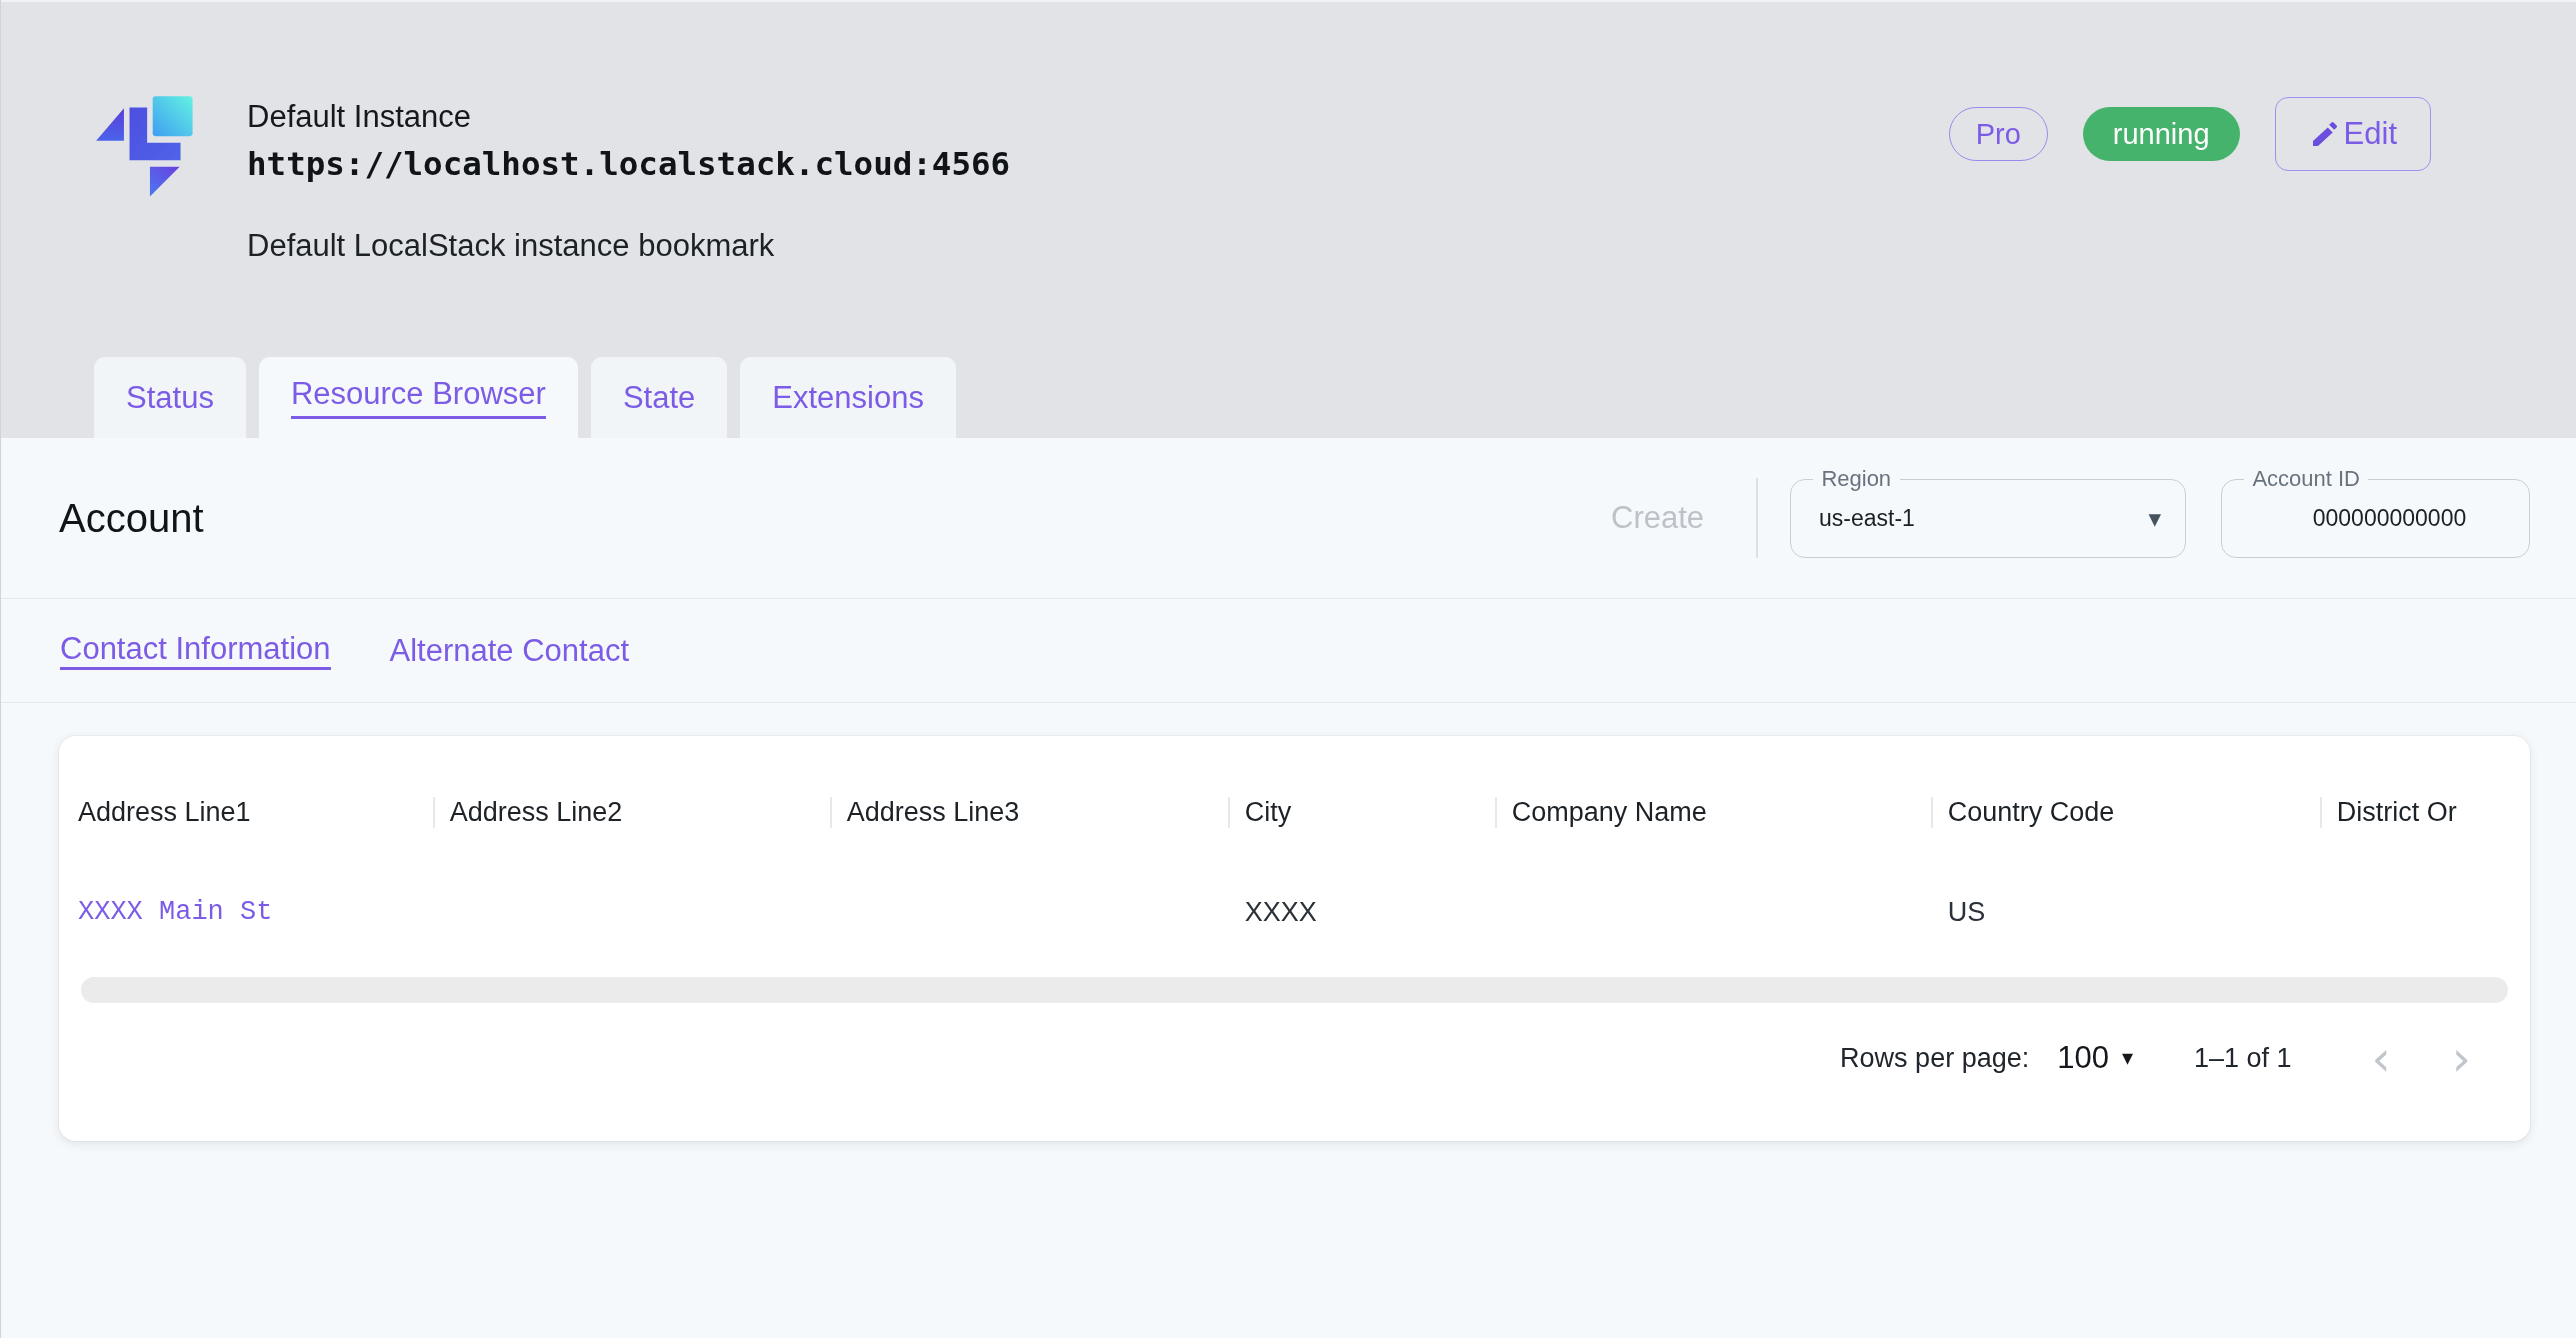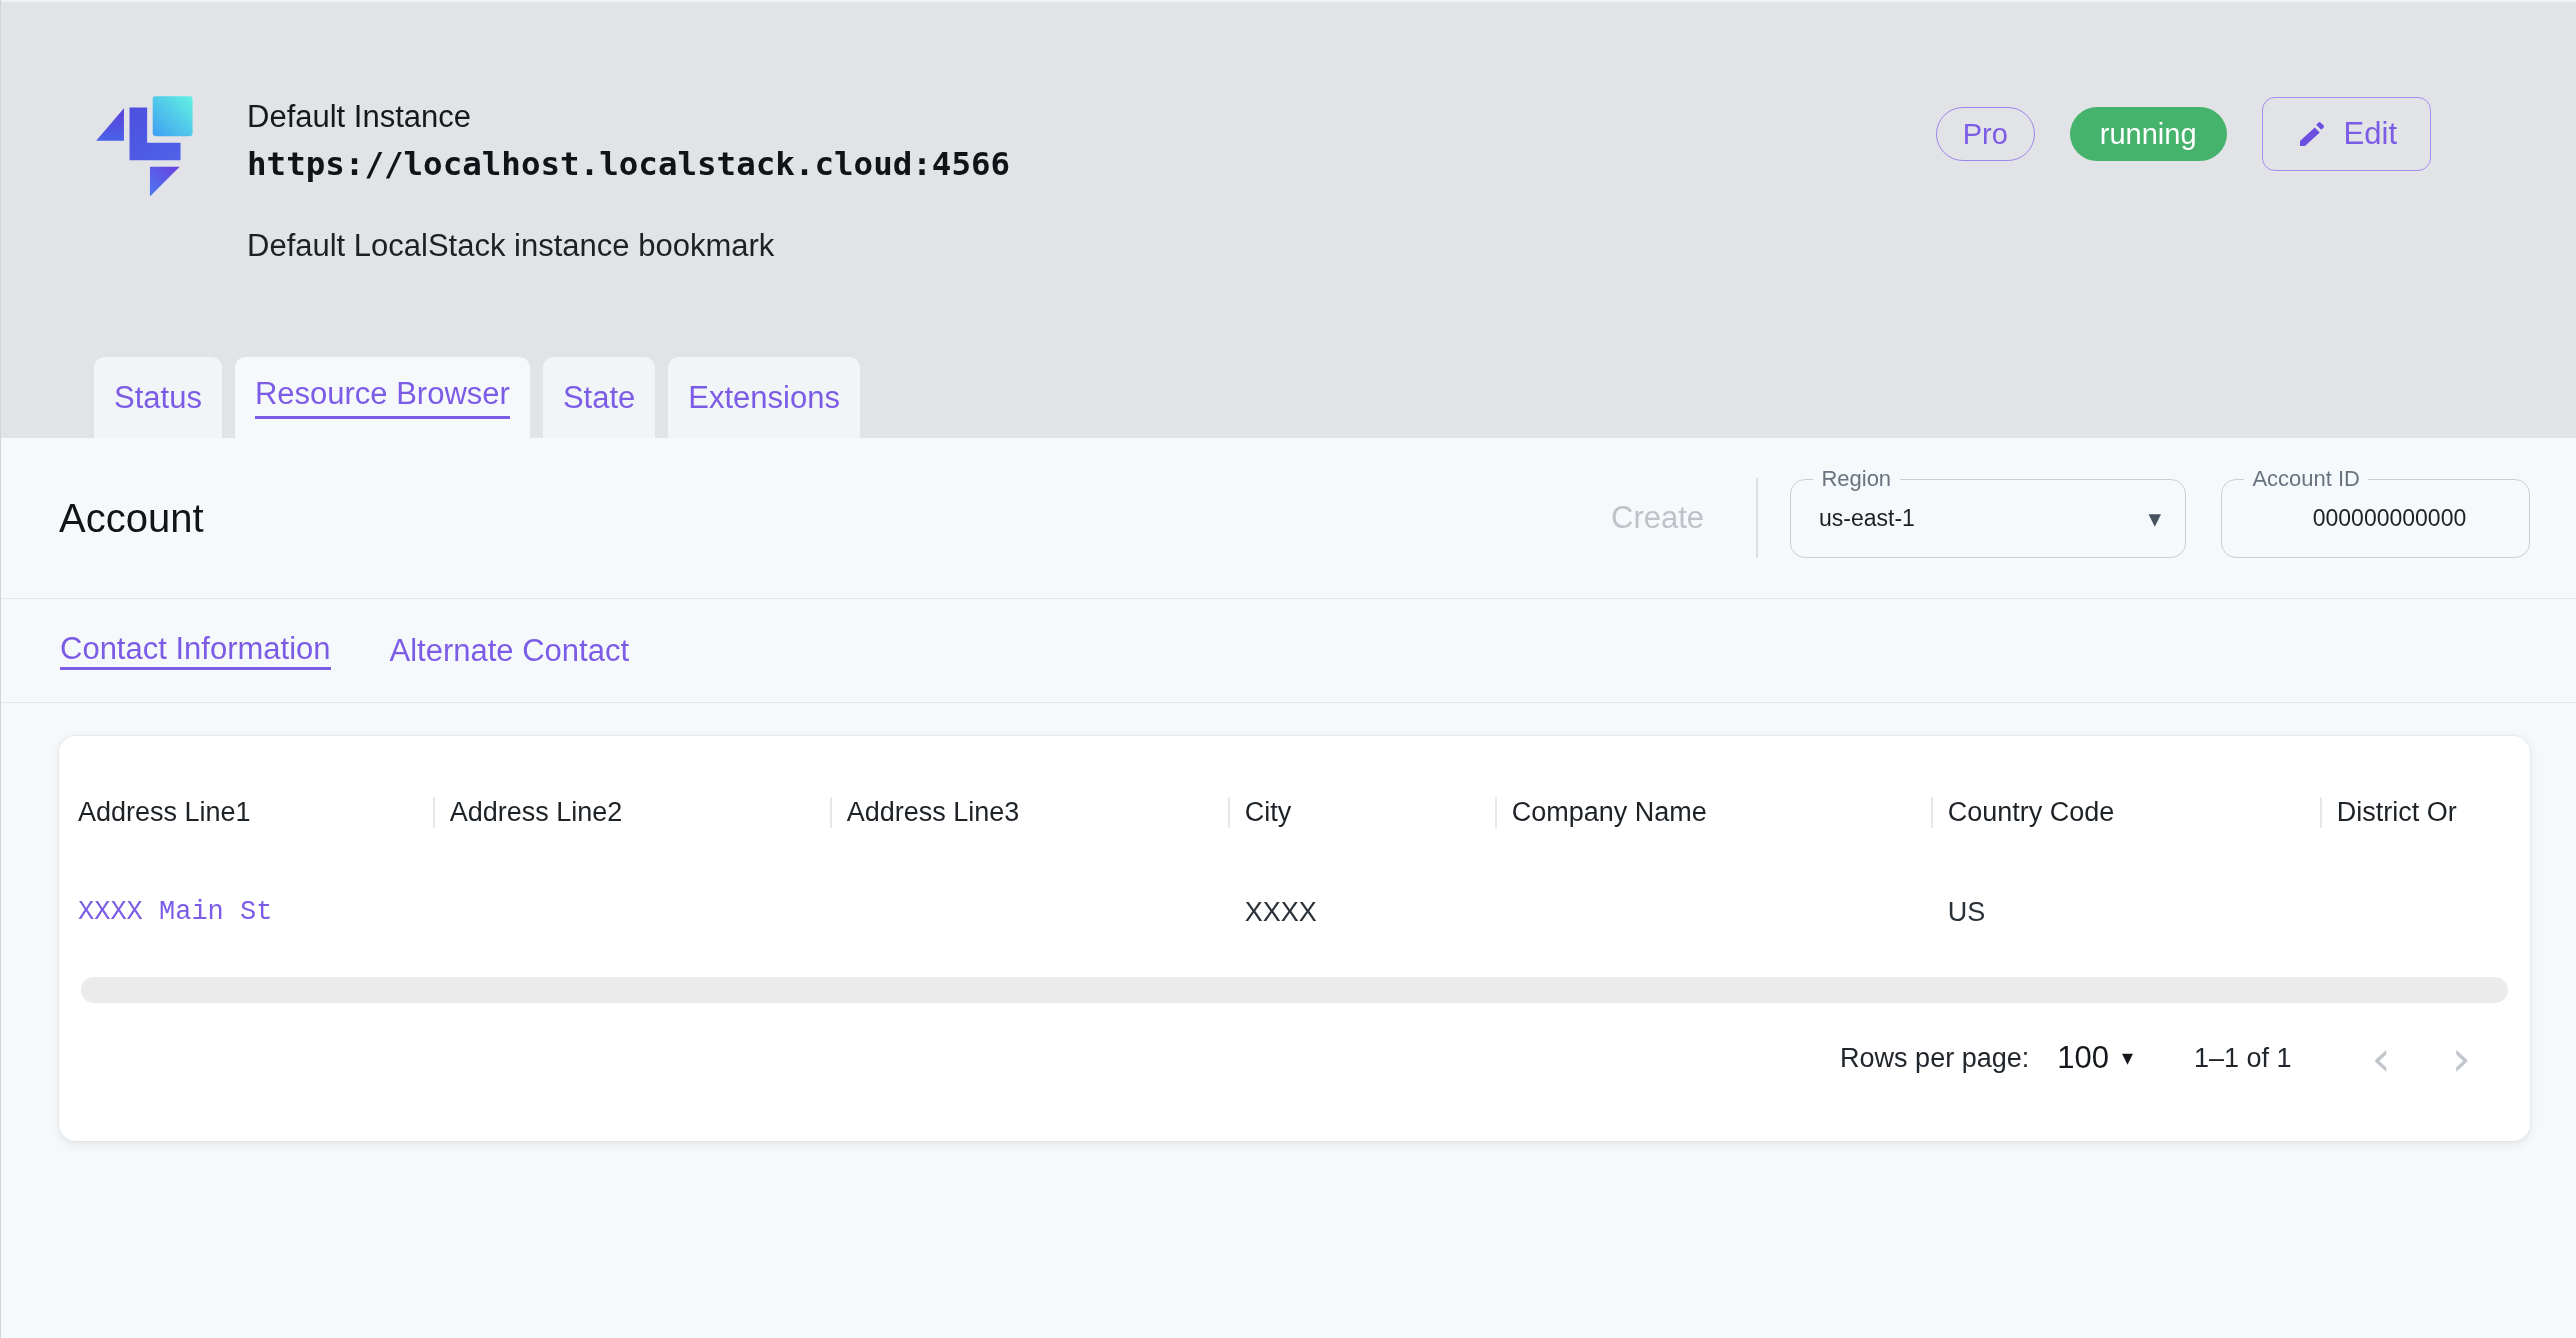--- a/index.html
+++ b/index.html
@@ -14,26 +14,26 @@
   .title{font-size:31px;color:#15191d;line-height:1.25;}
   .url{font-family:"DejaVu Sans Mono",monospace;font-weight:bold;font-size:32.5px;color:#101418;margin-top:7.4px;line-height:1.25;}
   .subtitle{font-size:31px;color:#1c2126;margin-top:43px;}
 
   .hdr-controls{position:absolute;top:93px;right:145px;height:78px;display:flex;align-items:center;gap:35px;}
   .chip{display:inline-flex;align-items:center;justify-content:center;height:54px;border-radius:28px;font-size:29px;box-sizing:border-box;}
   .chip-pro{border:1.9px solid #9c88ec;color:#7c5ce6;padding:0 26px;background:transparent;}
   .chip-running{background:#45b36b;color:#ffffff;padding:16px 30px;}
   .btn-edit{display:inline-flex;align-items:center;gap:16.7px;height:74px;padding:0 33px;border:1.9px solid #a violet;}
   .btn-edit{border:1.9px solid #a violet;}
-  .btn-edit{display:inline-flex;align-items:center;gap:16px;height:74px;padding:14px 33px;border:1.9px solid #a18ff0;border-radius:13px;color:#7c5ce6;font-size:31px;background:transparent;box-sizing:border-box;cursor:pointer;}
+  .btn-edit{display:inline-flex;align-items:center;gap:3px;height:74px;padding:14px 33px;border:1.9px solid #a18ff0;border-radius:13px;color:#7c5ce6;font-size:31px;background:transparent;box-sizing:border-box;cursor:pointer;}
   .btn-edit svg{width:32px;height:32px;}
 
   
   .tabs{position:absolute;left:93px;bottom:0;display:flex;gap:13px;align-items:flex-end;}
-  .tab{height:81px;display:flex;align-items:center;padding:0 20px;background:#f1f5f8;border-radius:11px 11px 0 0;color:#7c5ce6;font-size:31px;cursor:pointer;}
+  .tab{height:81px;display:flex;align-items:center;padding:0 32px;background:#f1f5f8;border-radius:11px 11px 0 0;color:#7c5ce6;font-size:31px;cursor:pointer;}
   .tab.active{background:#f6f9fb;}
   .tab.active .tab-label{border-bottom:3.7px solid #7c5ce6;padding-bottom:4.6px;}
 
   
   .panel{position:relative;height:900px;background:#f6f9fb;}
   .res-header{height:161px;display:flex;align-items:center;padding:0 46px 0 58px;border-bottom:1.9px solid #e4e8ec;box-sizing:border-box;}
   .res-title{font-size:40px;font-weight:500;color:#111518;}
   .res-actions{margin-left:auto;display:flex;align-items:center;}
   .btn-create{font-size:31px;color:#bcc2c8;background:none;border:none;padding:0;cursor:default;}
   .vdivider{width:1.9px;height:80px;background:#dde1e5;margin:0 32px 0 52px;}

